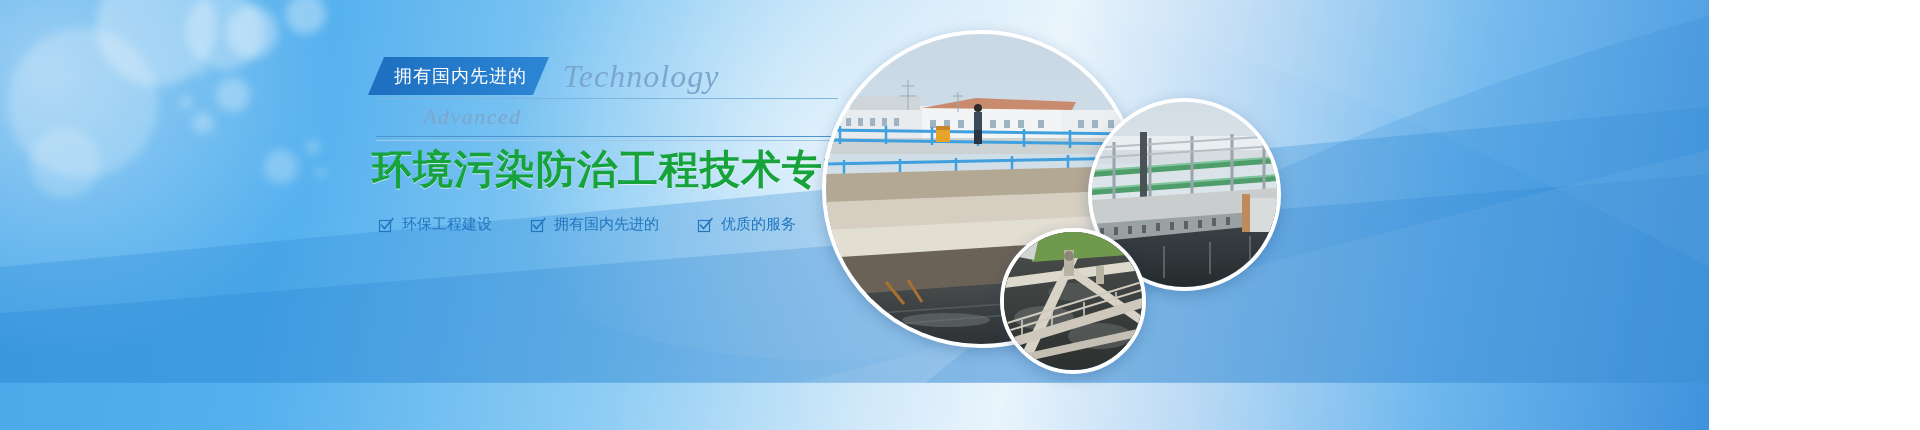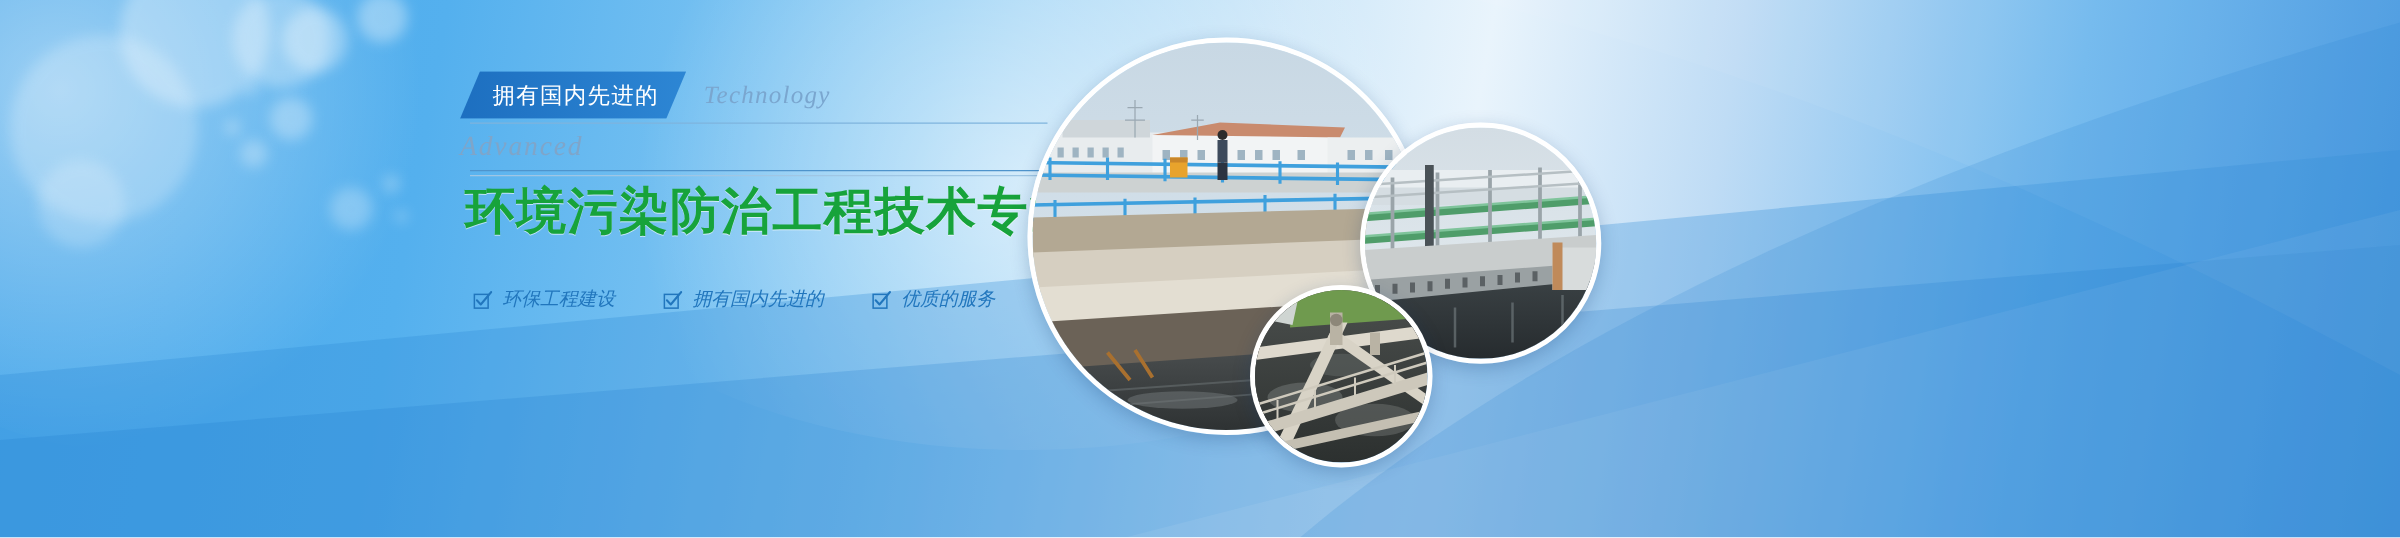--- a/index.html
+++ b/index.html
@@ -2,21 +2,21 @@
 <html><head>
 <meta charset="utf-8">
 <style>
   html, body {
     margin: 0;
     padding: 0;
     background: #ffffff;
   }
   #banner {
     position: relative;
-    width: 1920px;
+    width: 1709px;
     height: 430px;
     overflow: hidden;
     font-family: "Liberation Sans", "DejaVu Sans", sans-serif;
     background: linear-gradient(100deg, #4aa8ea 0%, #54b0ee 18%, #8fcdf4 38%, #cfe8f9 52%, #e9f4fc 60%, #bfdcf5 70%, #6fb8ee 84%, #3f92dd 100%);
     text-align: center;
   }
 
   
   .bg-layer { position: absolute; inset: 0; }
 
@@ -69,39 +69,40 @@
     font-size: 18px;
     letter-spacing: 1px;
     background: linear-gradient(90deg, #1d6fc0 0%, #2d86d4 100%);
     clip-path: polygon(16px 0, 100% 0, calc(100% - 16px) 100%, 0 100%);
     white-space: nowrap;
   }
   .tech-word {
     margin-left: 14px;
     font-family: "Liberation Serif", "DejaVu Serif", serif;
     font-style: italic;
-    font-size: 20px;
+    font-size: 32px;
     color: #7aa6cf;
     letter-spacing: 1px;
     line-height: 1;
     white-space: nowrap;
   }
 
   .rule-top {
     margin-top: 2px;
     margin-left: 8px;
     height: 1px;
     width: 462px;
     background: #7fb4dd;
   }
 
   .sub-row {
     display: flex;
     align-items: baseline;
     margin-top: 5px;
+    margin-left: 55px;
     flex-direction: column;
   }
   .adv-word {
     font-family: "Liberation Serif", "DejaVu Serif", serif;
     font-style: italic;
     font-size: 22px;
     color: #7fa5c9;
     letter-spacing: 1.5px;
     white-space: nowrap;
   }
@@ -145,24 +146,23 @@
   }
   .tagline .strong {
     font-weight: bold;
     color: #1565b8;
     letter-spacing: 1px;
   }
 
   .features {
     display: flex;
     align-items: center;
-    margin-top: 39px;
+    margin-top: 24px;
     margin-left: 10px;
     gap: 38px;
-    font-style: italic;
   }
   .feature {
     display: flex;
     align-items: center;
     gap: 8px;
     font-size: 15px;
     color: #2176bd;
     white-space: nowrap;
   }
   .check-icon { width: 16px; height: 16px; display: block; }

